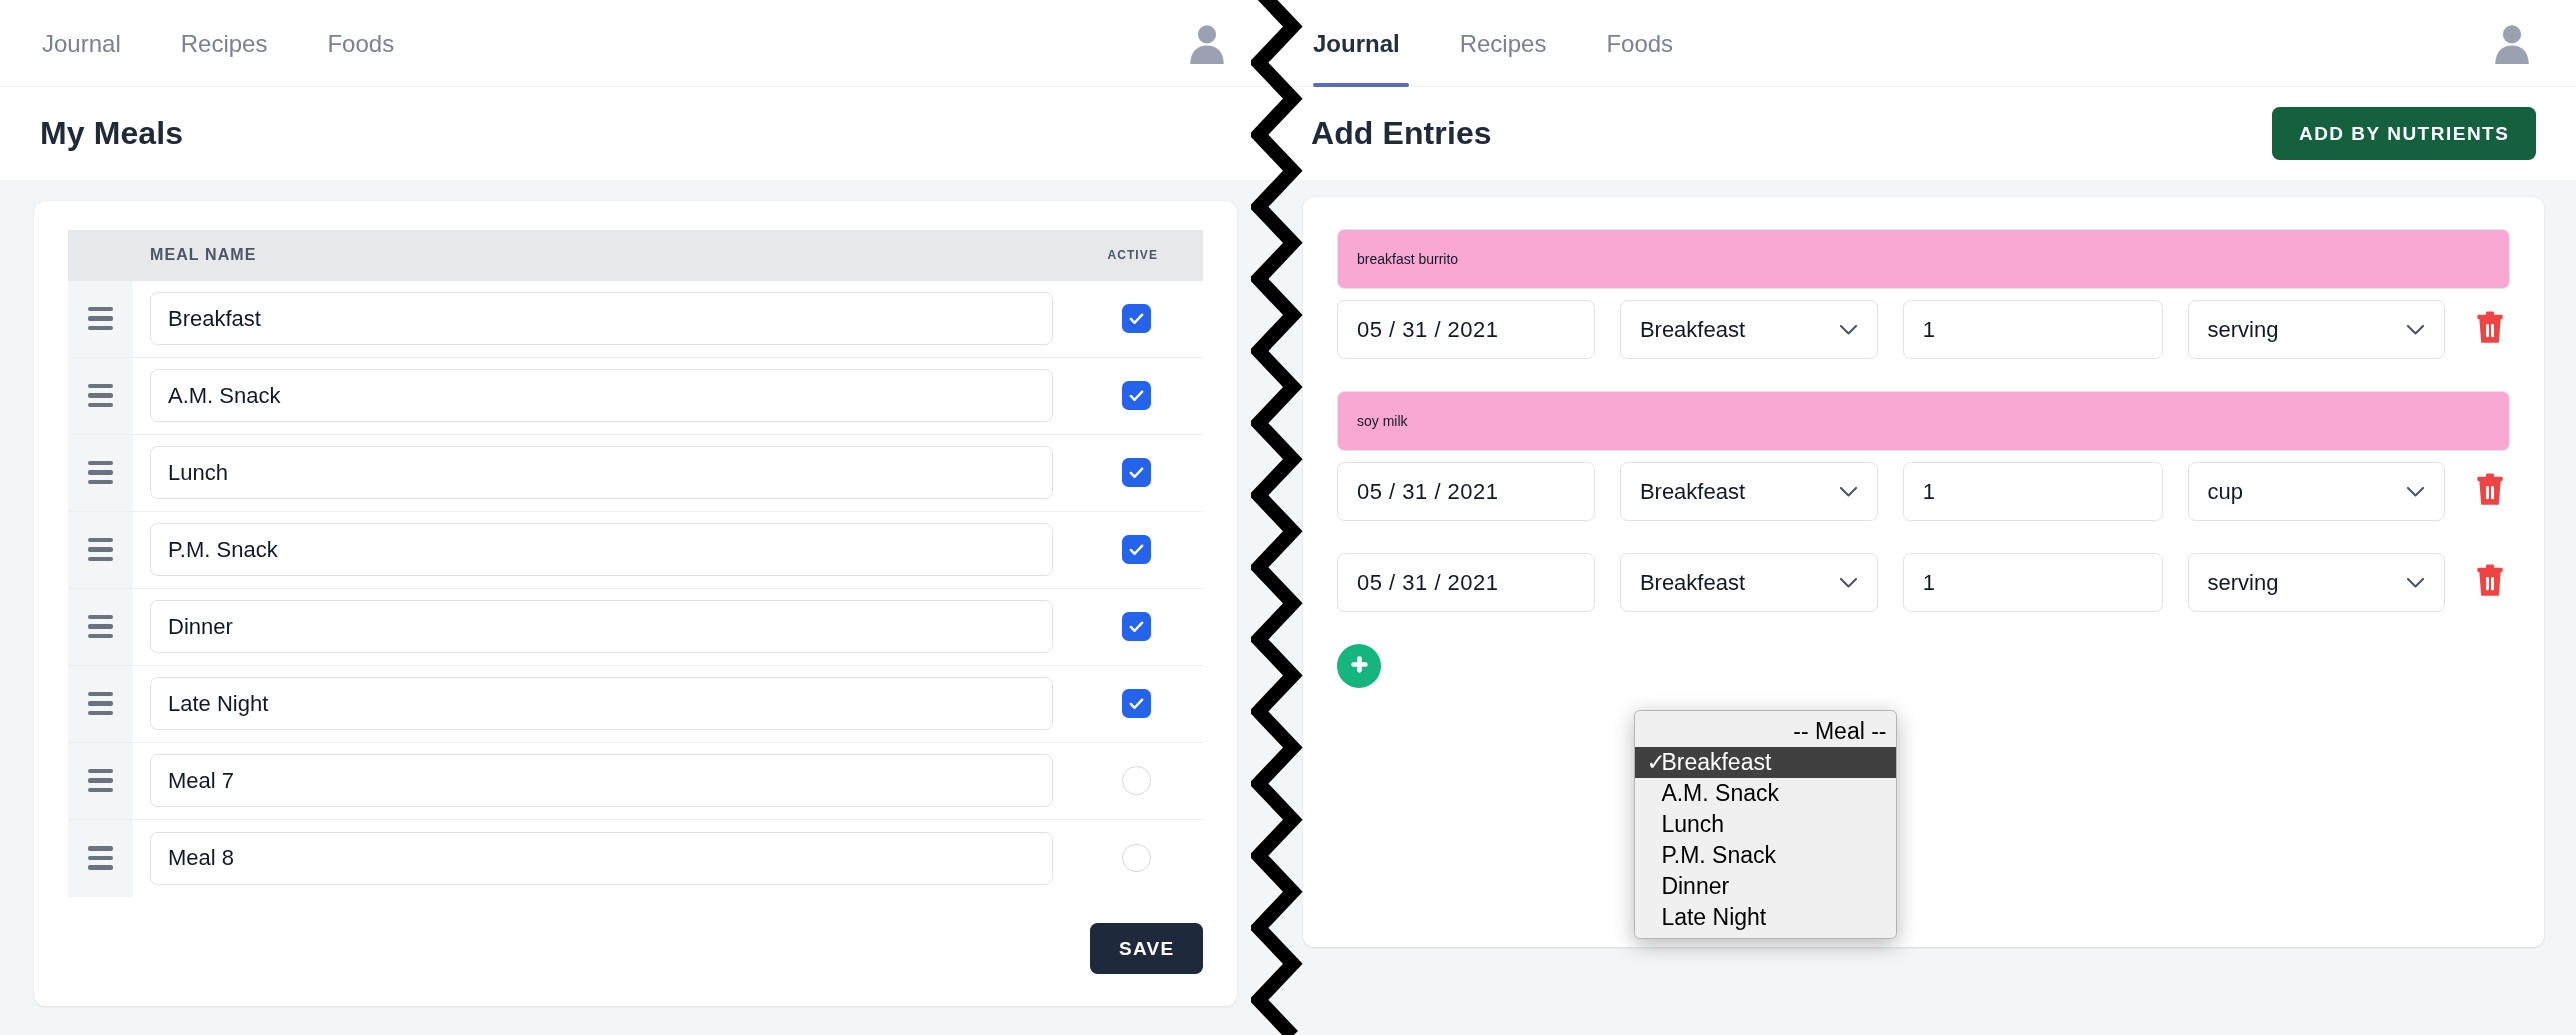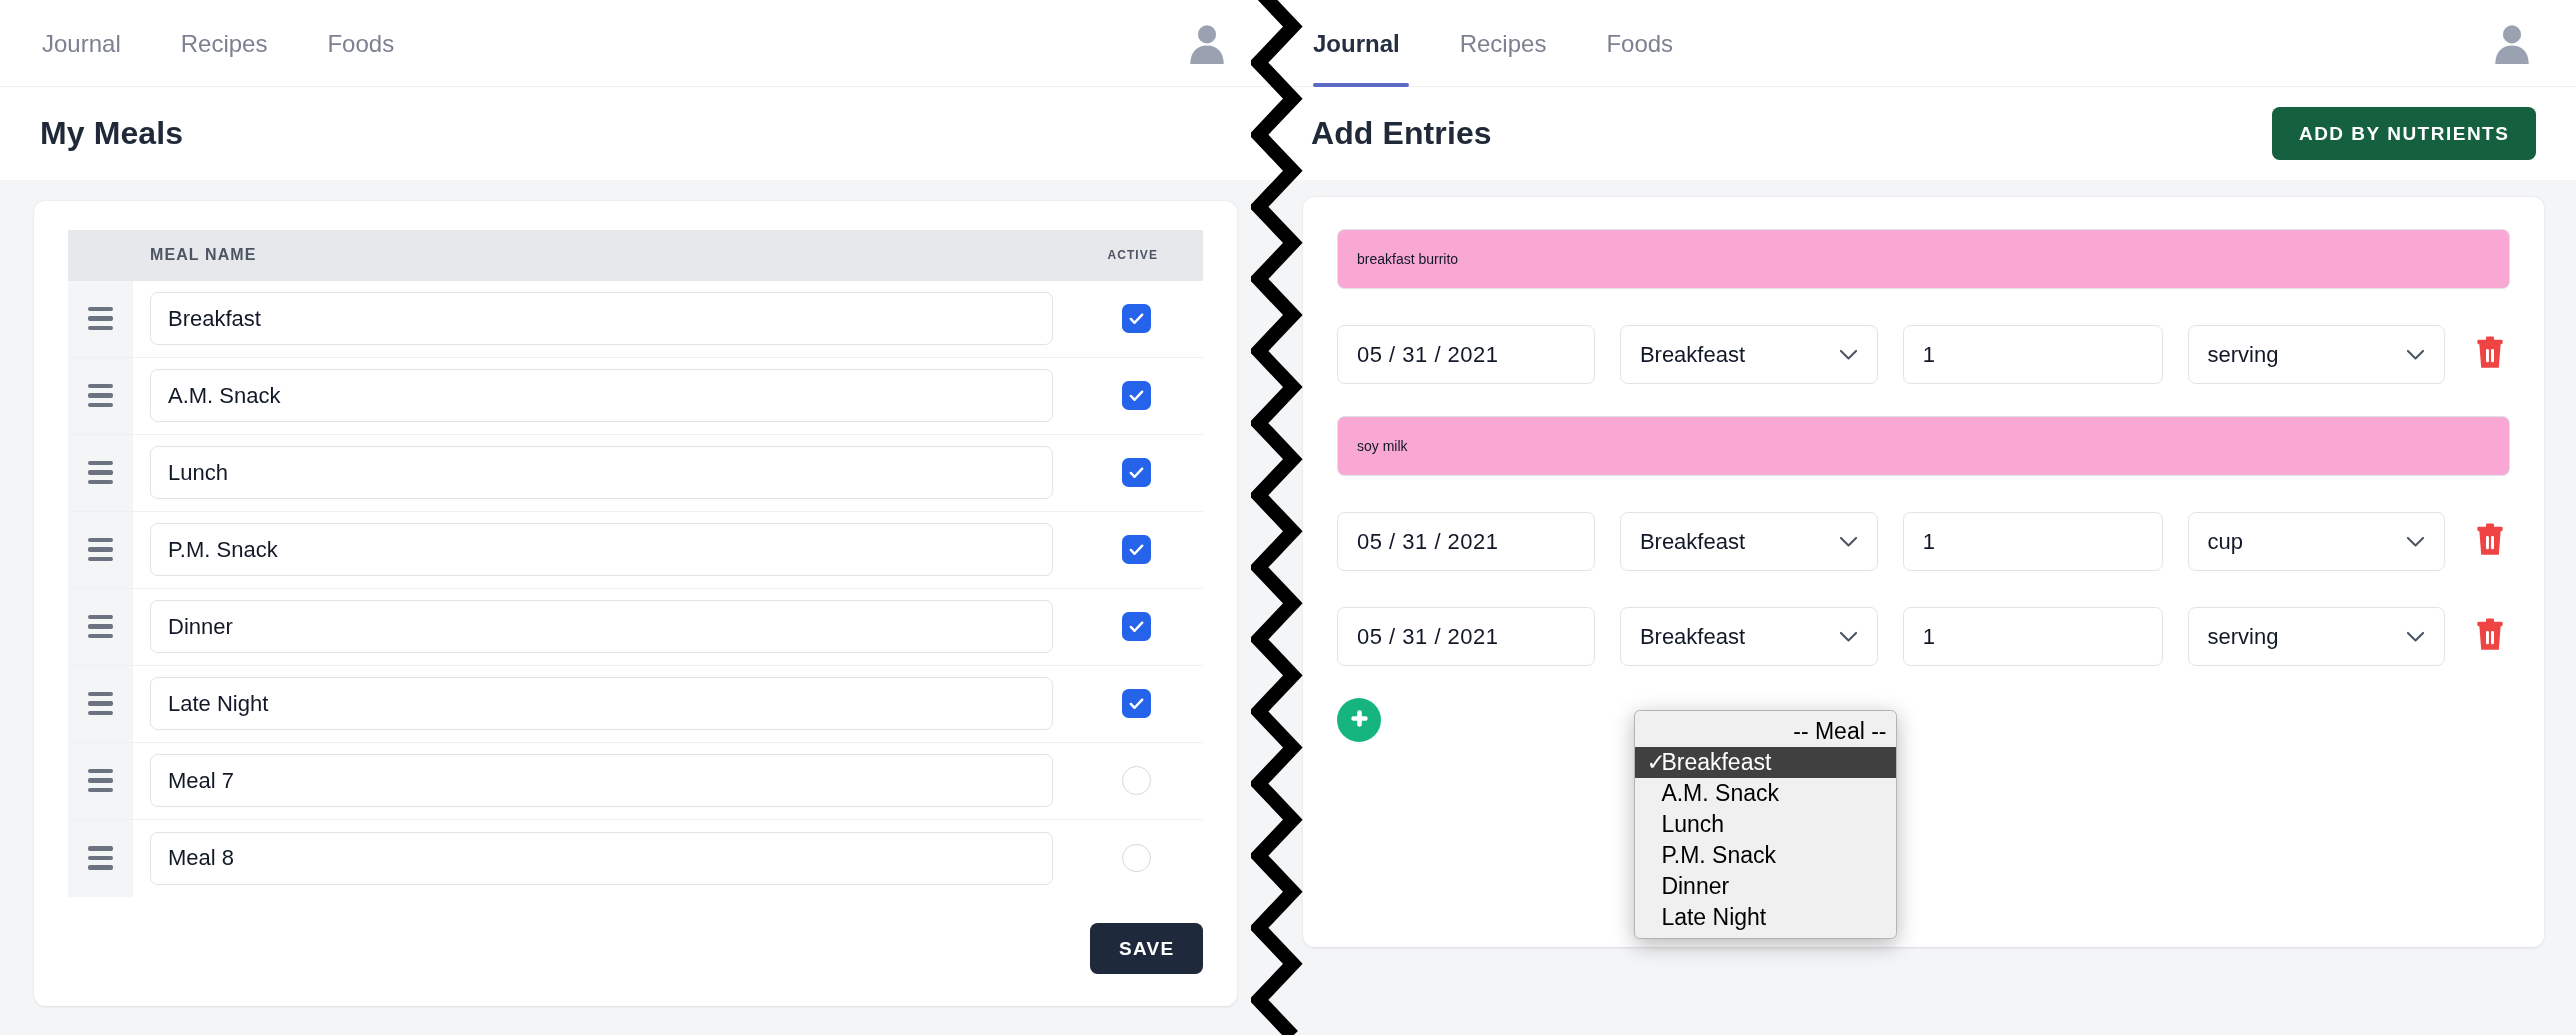--- a/index.html
+++ b/index.html
@@ -137,21 +137,21 @@
     min-height: 750px;
     position: relative;
   }
   .entry-block { margin-bottom: 32px; position: relative; }
   .food-input {
     width: 100%; height: 60px;
     border: 0.9px solid #dfe3e8; border-radius: 7.6px;
     padding: 0 19px; font-size: 14px; color: #111827;
     font-family: "Liberation Sans", sans-serif; background: #f9a8d4;
   }
-  .entry-row { display: flex; align-items: center; gap: 25px; margin-top: 36px; }
+  .entry-row { display: flex; align-items: center; gap: 25px; margin-top: 11px; }
   .fld {
     height: 59px; border: 0.9px solid #dfe3e8; border-radius: 7.6px;
     background: #fff; display: flex; align-items: center;
     padding: 0 19px; font-size: 22px; color: #111827;
   }
   .fld-date { width: 266px; letter-spacing: 0.5px; }
   .fld-sel  { width: 266px; justify-content: space-between; cursor: pointer; }
   .fld-qty  { width: 268px; }
   .fld-unit { width: 266px; justify-content: space-between; cursor: pointer; }
   .chev { color: #4b5563; font-size: 19px; line-height: 1; }

